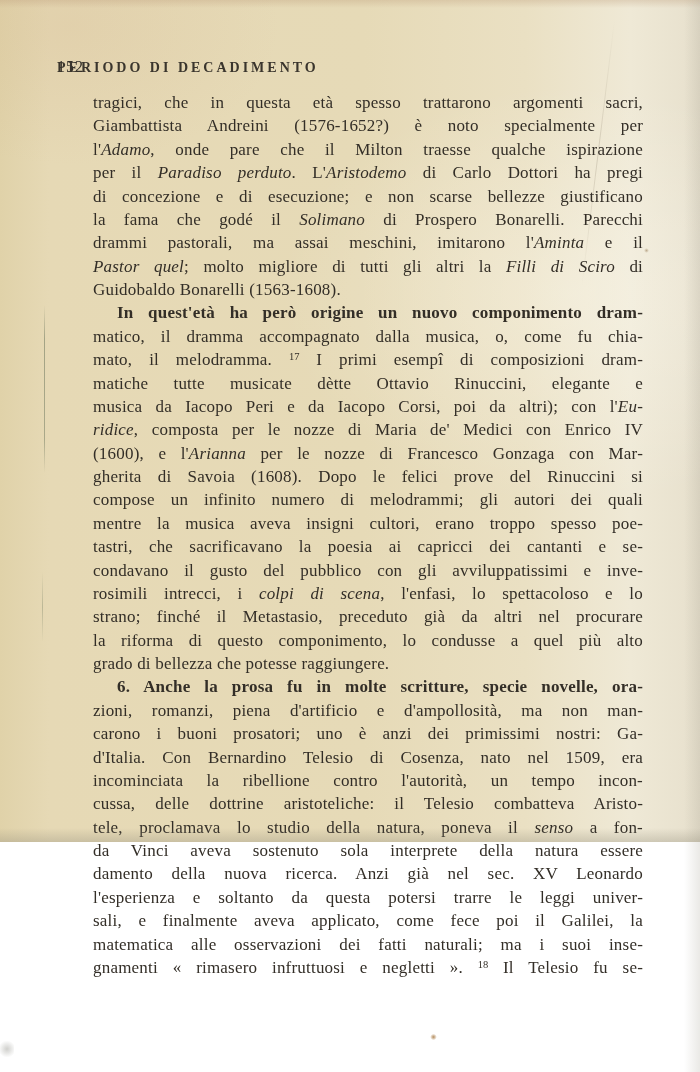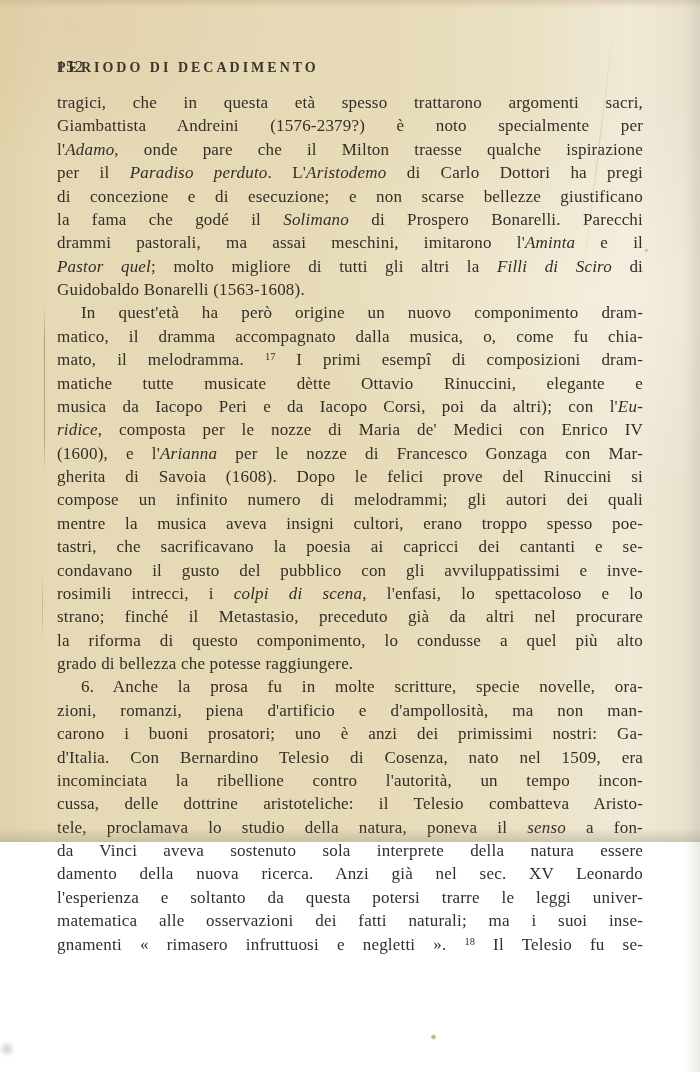--- a/index.html
+++ b/index.html
@@ -66,23 +66,23 @@
   }
   .body-text {
     position: absolute; left: 57px; top: 91px; width: 586px;
     font-size: 17px; line-height: 23.38px; color: #332e27;
     letter-spacing: 0.2px;
   }
   .line {
     text-align: justify;
     text-align-last: justify;
     white-space: normal;
-    height: 23.38px; overflow: visible;
+    height: 23.38px; overflow: visible; margin-left: 36px;
   }
-  .line.indent { text-indent: 24px; }
+  .line.indent { text-indent: 24px; font-weight: bold; }
   .line.flush { text-align-last: left; }
   .line i { font-style: italic; }
   .line sup {
     font-size: 10.5px; line-height: 0; vertical-align: 5px; letter-spacing: 0;
   }
 </style>
 </head>
 <body>
 
 <div class="page">
@@ -95,21 +95,21 @@
   <div class="spot2"></div>
   <div class="spot3"></div>
 
   <div class="header">
     <span class="page-number">152</span>
     <div class="running-head">PERIODO DI DECADIMENTO</div>
   </div>
 
   <div class="body-text">
       <div class="line">tragici, che in questa età spesso trattarono argomenti sacri,</div>
-      <div class="line">Giambattista Andreini (1576-2379?) è noto specialmente per</div>
+      <div class="line">Giambattista Andreini (1576-1652?) è noto specialmente per</div>
       <div class="line">l'<i>Adamo</i>, onde pare che il Milton traesse qualche ispirazione</div>
       <div class="line">per il <i>Paradiso perduto</i>. L'<i>Aristodemo</i> di Carlo Dottori ha pregi</div>
       <div class="line">di concezione e di esecuzione; e non scarse bellezze giustificano</div>
       <div class="line">la fama che godé il <i>Solimano</i> di Prospero Bonarelli. Parecchi</div>
       <div class="line">drammi pastorali, ma assai meschini, imitarono l'<i>Aminta</i> e il</div>
       <div class="line"><i>Pastor quel</i>; molto migliore di tutti gli altri la <i>Filli di Sciro</i> di</div>
       <div class="line flush">Guidobaldo Bonarelli (1563-1608).</div>
       <div class="line indent">In quest'età ha però origine un nuovo componimento dram-</div>
       <div class="line">matico, il dramma accompagnato dalla musica, o, come fu chia-</div>
       <div class="line">mato, il melodramma. <sup>17</sup> I primi esempî di composizioni dram-</div>
@@ -129,18 +129,19 @@
       <div class="line indent">6. Anche la prosa fu in molte scritture, specie novelle, ora-</div>
       <div class="line">zioni, romanzi, piena d'artificio e d'ampollosità, ma non man-</div>
       <div class="line">carono i buoni prosatori; uno è anzi dei primissimi nostri: Ga-</div>
       <div class="line">d'Italia. Con Bernardino Telesio di Cosenza, nato nel 1509, era</div>
       <div class="line">incominciata la ribellione contro l'autorità, un tempo incon-</div>
       <div class="line">cussa, delle dottrine aristoteliche: il Telesio combatteva Aristo-</div>
       <div class="line">tele, proclamava lo studio della natura, poneva il <i>senso</i> a fon-</div>
       <div class="line">da Vinci aveva sostenuto sola interprete della natura essere</div>
       <div class="line">damento della nuova ricerca. Anzi già nel sec. XV Leonardo</div>
       <div class="line">l'esperienza e soltanto da questa potersi trarre le leggi univer-</div>
+      <div class="line">sali, e finalmente aveva applicato, come fece poi il Galilei, la</div>
       <div class="line">matematica alle osservazioni dei fatti naturali; ma i suoi inse-</div>
       <div class="line">gnamenti « rimasero infruttuosi e negletti ». <sup>18</sup> Il Telesio fu se-</div>
     </div>
 
   <div class="edge-bottom"></div>
 </div>
 
 </body></html>

